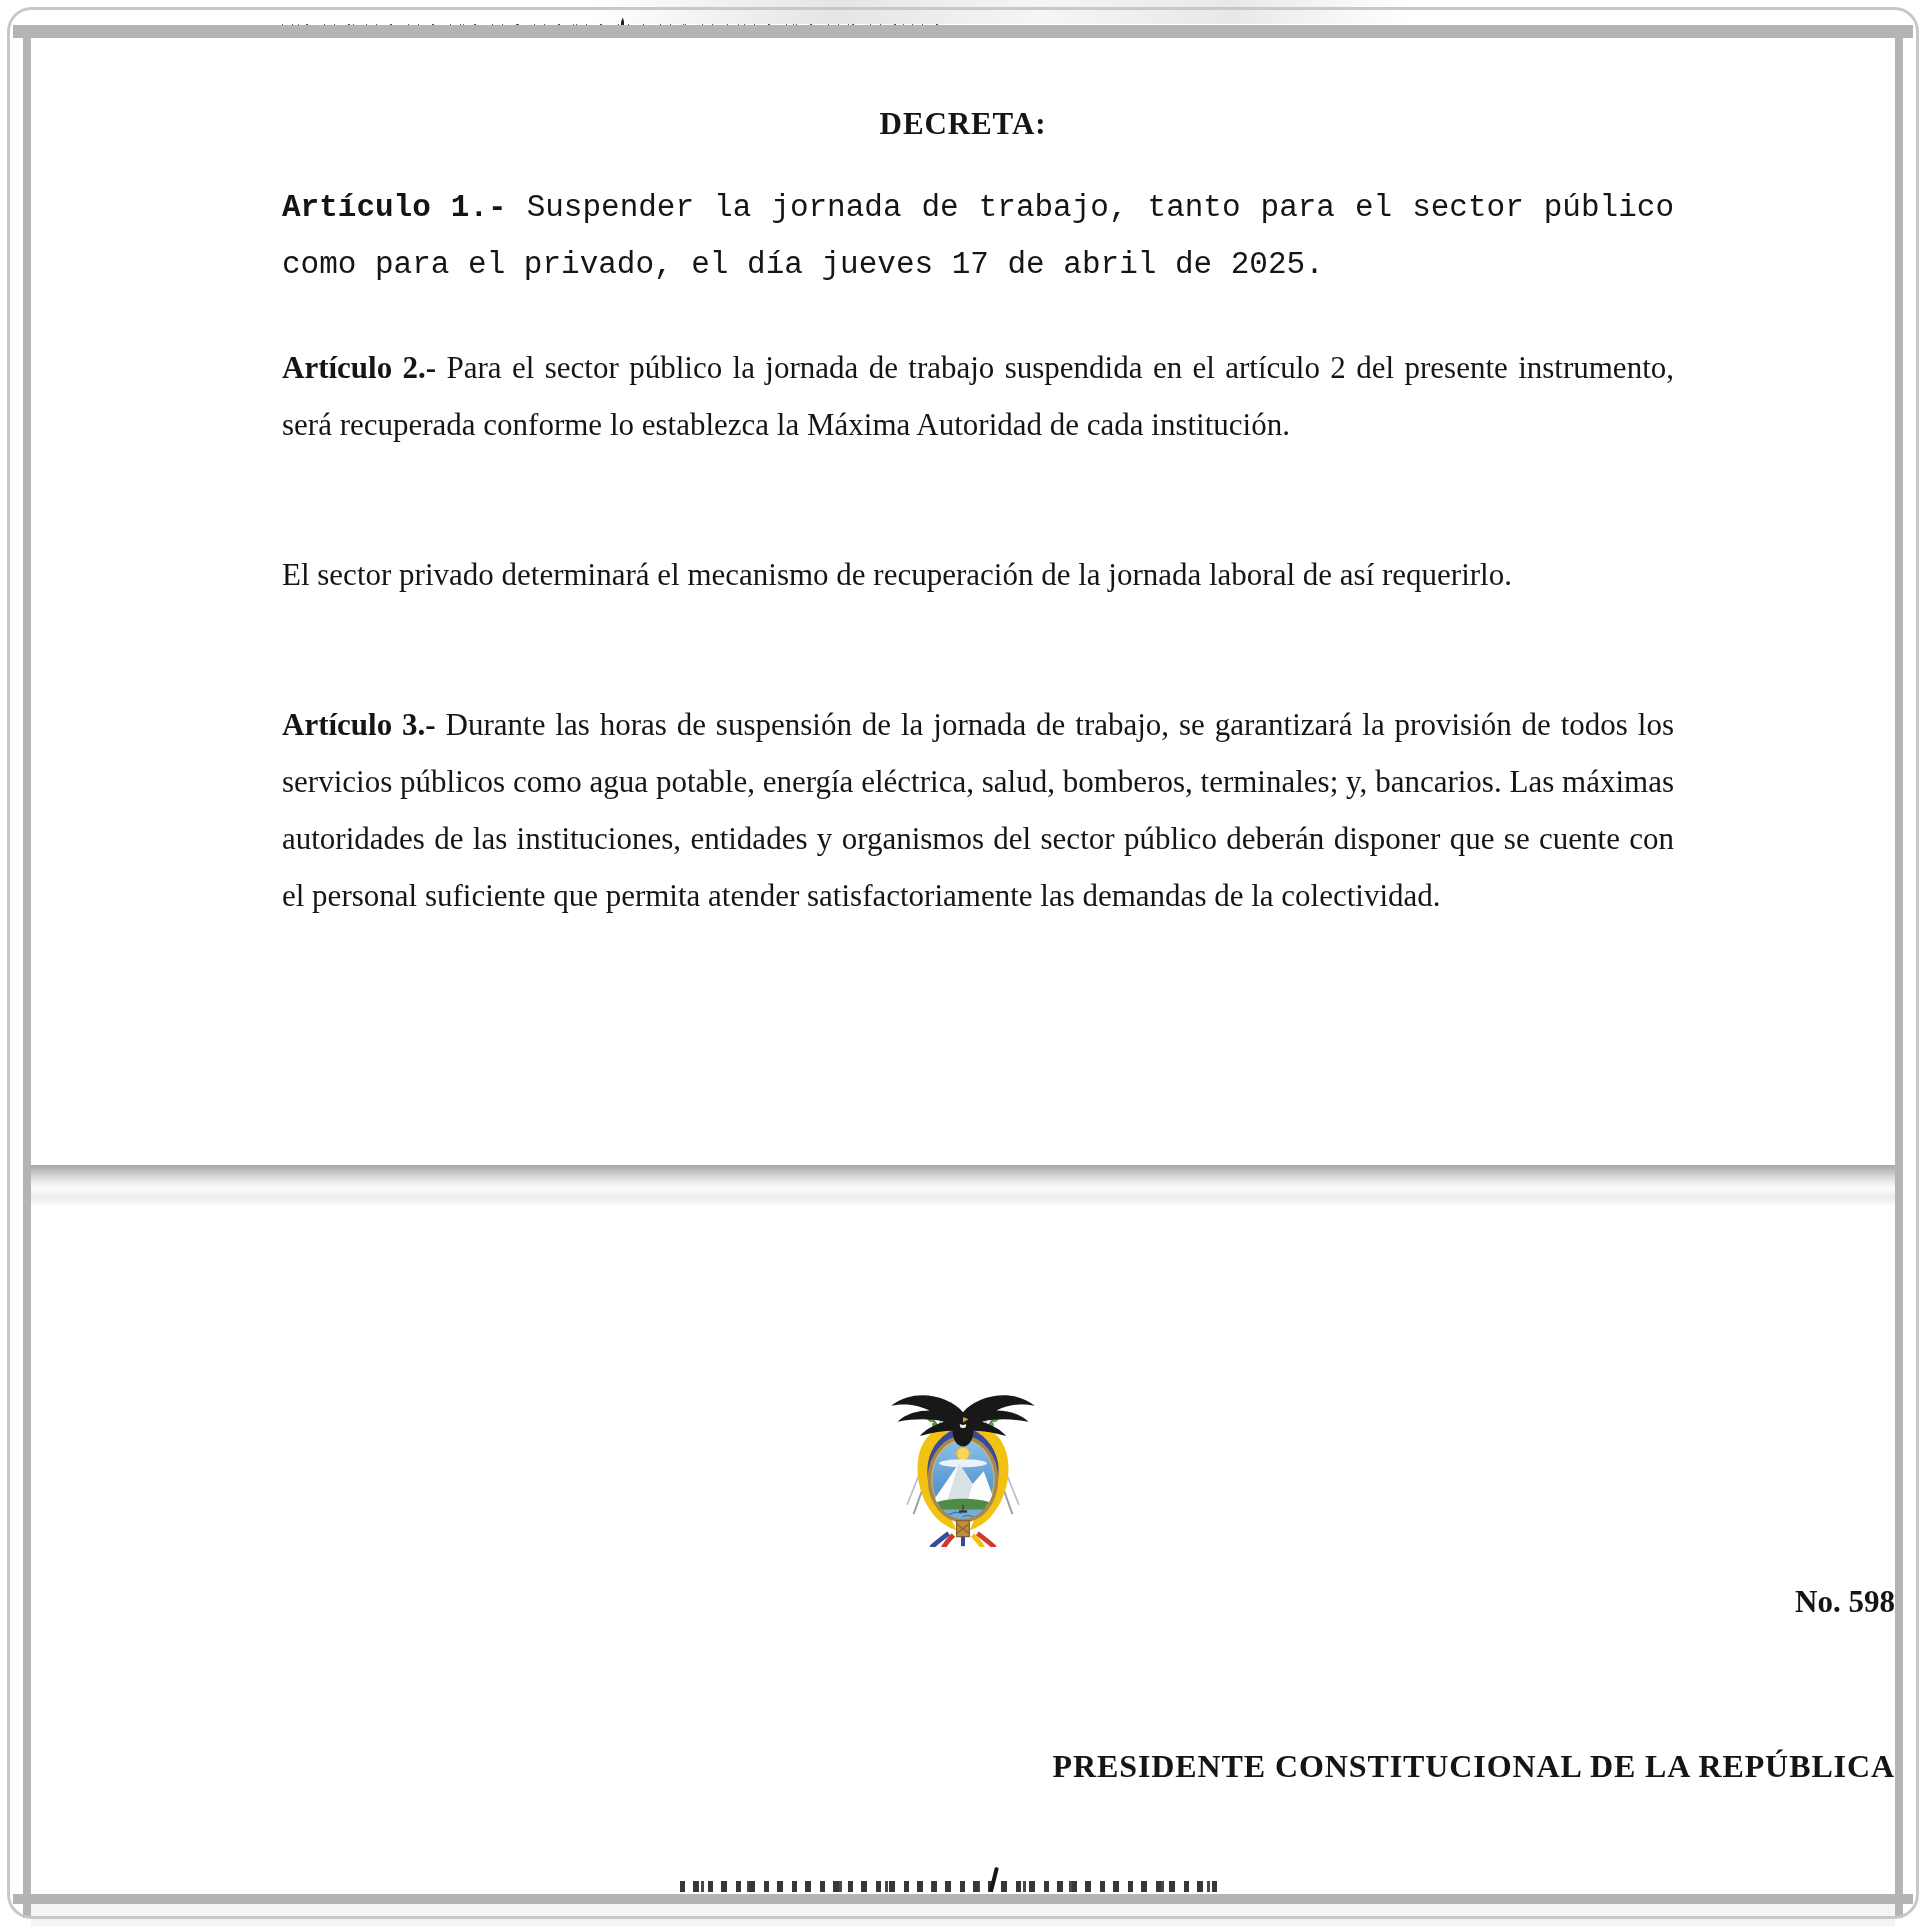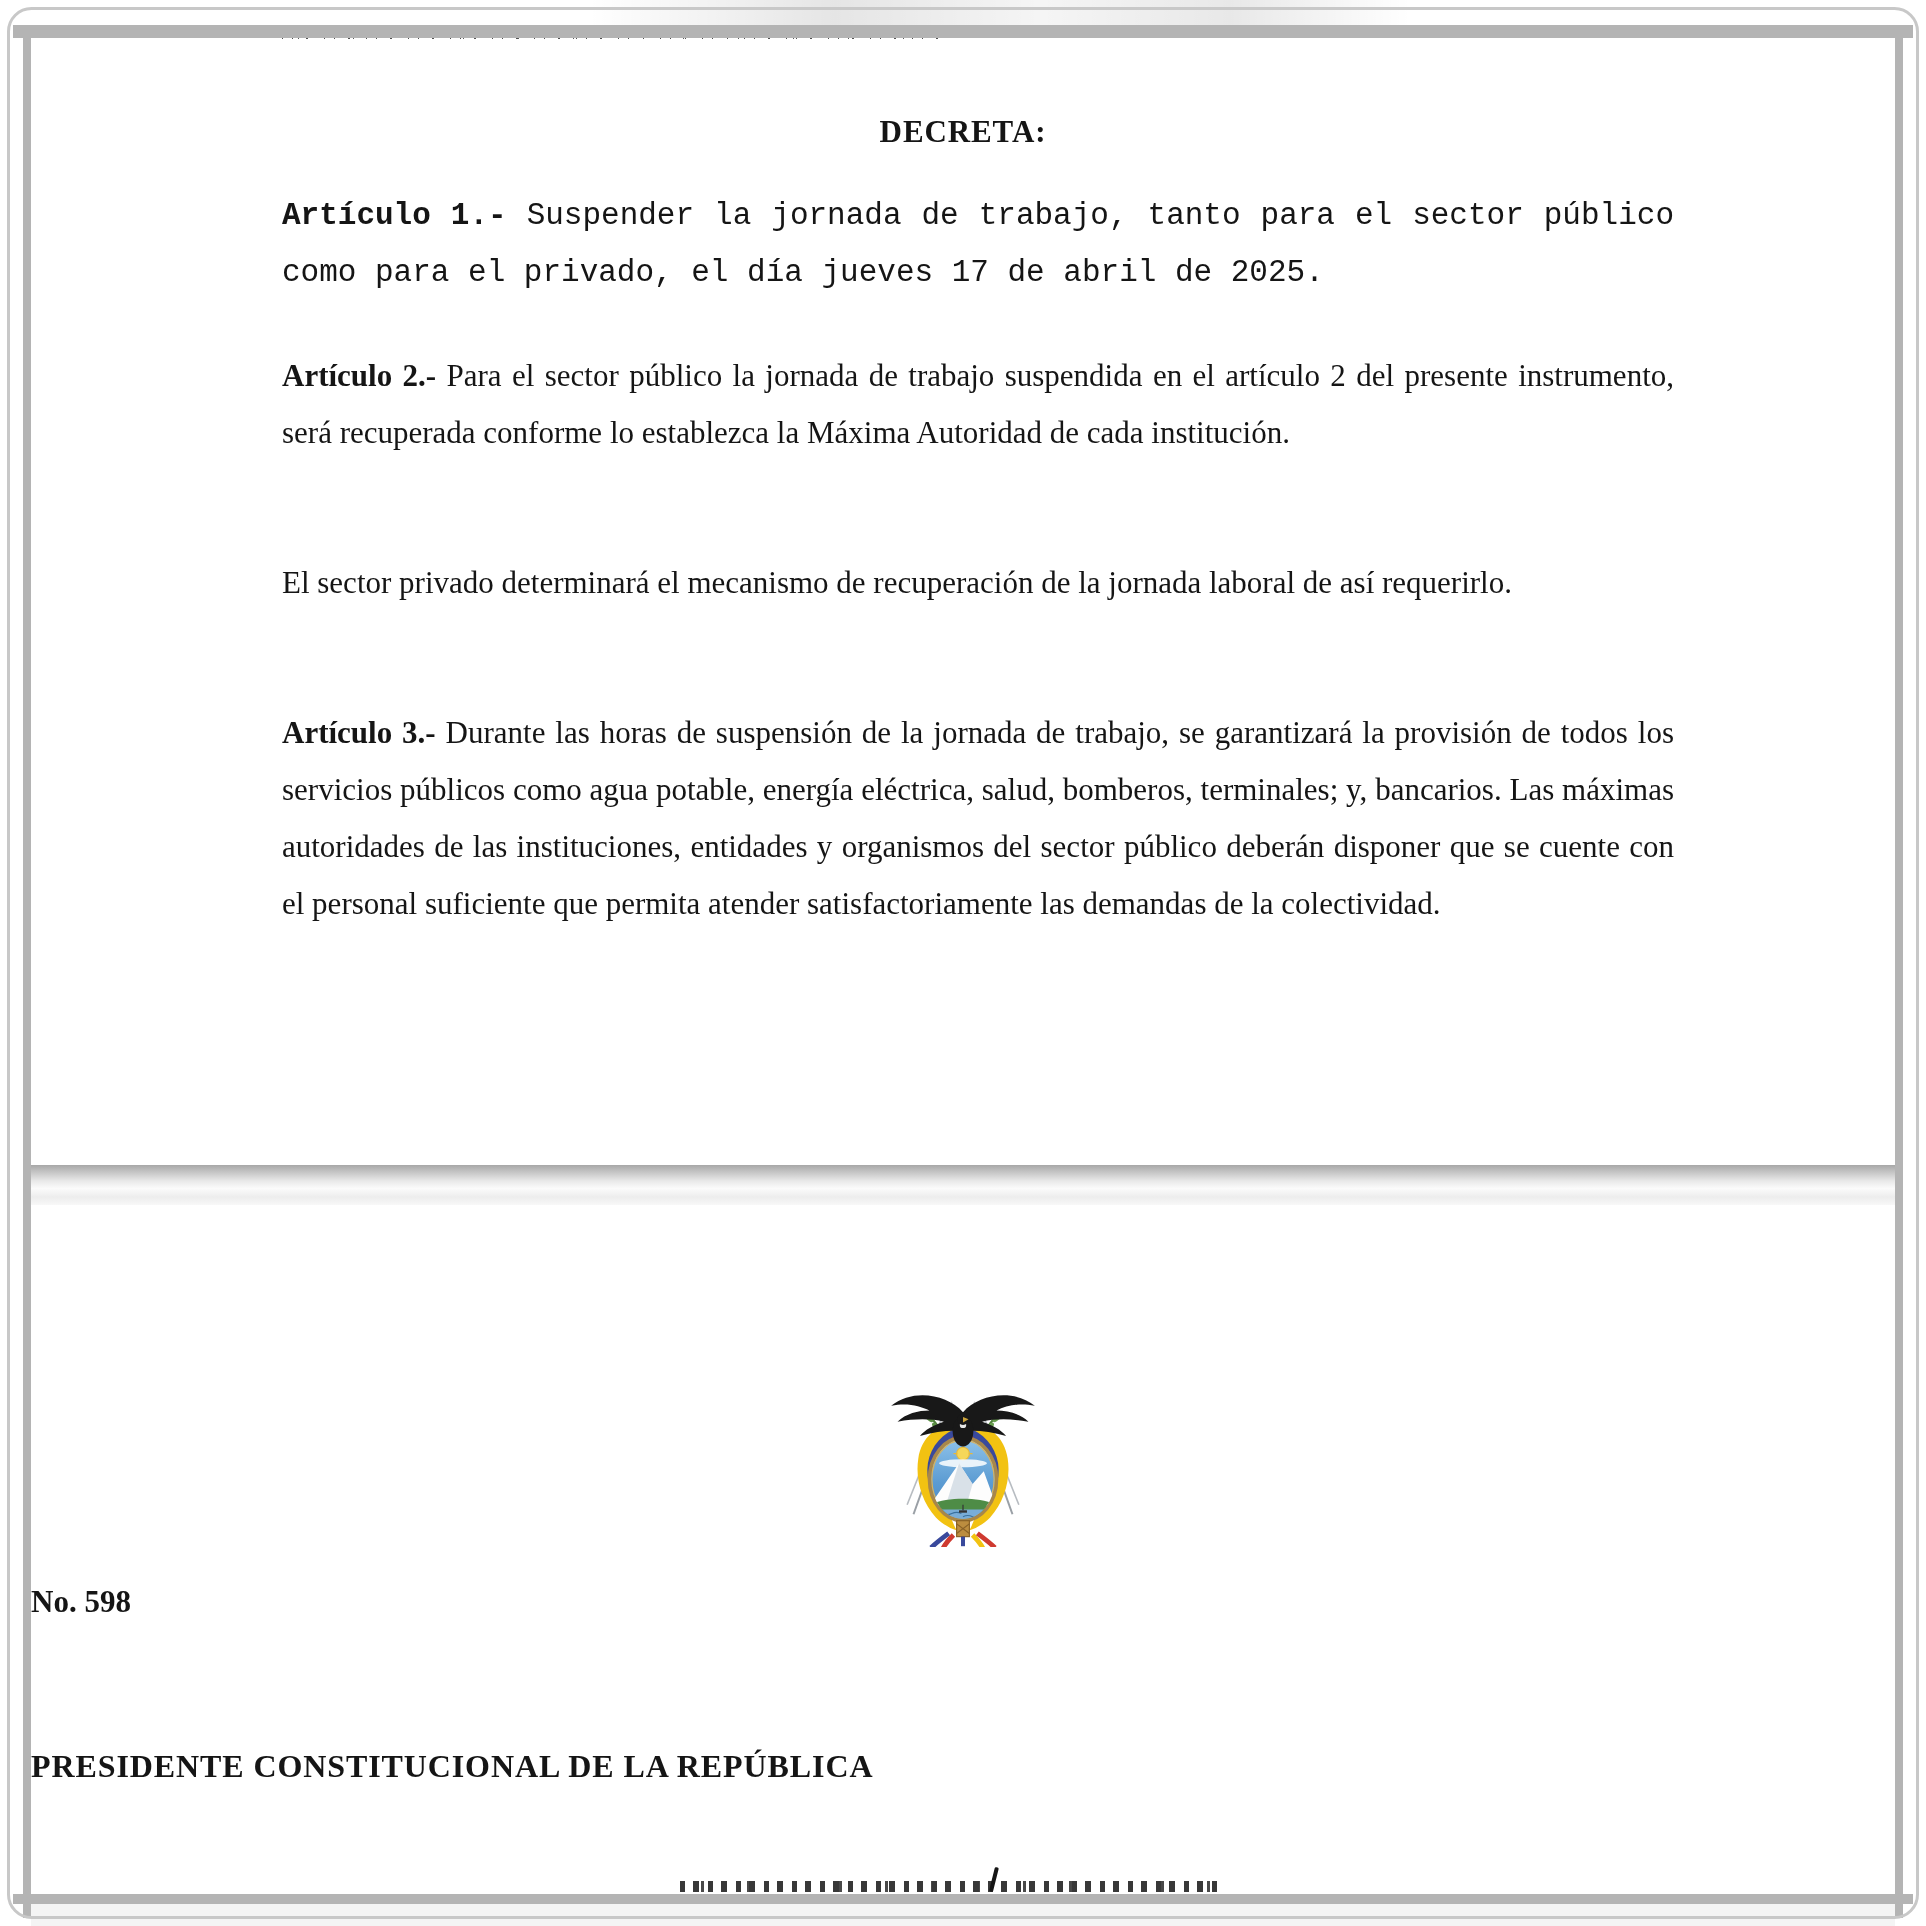--- a/index.html
+++ b/index.html
@@ -17,21 +17,21 @@
   .bottom-bar{position:absolute;left:13px;top:1894px;width:1900px;height:10.3px;background:#b4b4b4;z-index:1;}
   .edge{position:absolute;top:33px;bottom:8.5px;width:8px;background:#b4b4b4;z-index:1;}
   .edge.left{left:23px;}
   .edge.right{right:23px;}
   .top-shade{
     position:absolute;left:588px;top:0;width:823px;height:25.4px;z-index:0;
     background:linear-gradient(90deg,rgba(0,0,0,0) 0%,rgba(0,0,0,.10) 30%,rgba(0,0,0,.04) 55%,rgba(0,0,0,.09) 78%,rgba(0,0,0,0) 100%);
   }
 
   
-  .page1{position:absolute;left:31px;top:32px;width:1864px;height:1127px;background:#ffffff;z-index:0;}
+  .page1{position:absolute;left:31px;top:24px;width:1864px;height:1127px;background:#ffffff;z-index:0;}
   .page-divider{
     position:absolute;left:31px;top:1165px;width:1864px;height:40px;z-index:0;
     background:linear-gradient(180deg,#a7a7a7 0px,#c3c3c3 6.6px,#e9e9e9 16px,#fbfbfb 23.5px,#ededed 32px,#f8f8f8 40px);
   }
   .page2{position:absolute;left:31px;top:1205px;width:1864px;height:689px;background:#ffffff;z-index:0;}
   .below-strip{position:absolute;left:31px;top:1904px;width:1864px;height:21.6px;background:#f4f4f4;z-index:0;}
 
   
   .glyph-tips{
     position:absolute;left:251px;top:0px;width:672px;height:7px;opacity:.82;
@@ -60,21 +60,21 @@
     font-size:31px;line-height:57px;text-align:justify;
   }
   .article:nth-of-type(1){top:155px;font-family:Liberation Mono, monospace;}
   .article:nth-of-type(2){top:315px;}
   .article:nth-of-type(3){top:522px;}
   .article:nth-of-type(4){top:672px;}
   .art-label{font-weight:bold;}
 
   
   .coa{position:absolute;left:852px;top:180px;width:160px;height:162px;}
-  .p2-line{position:absolute;left:0;width:1864px;text-align:left;font-weight:bold;font-size:31px;line-height:1;}
+  .p2-line{position:absolute;left:0;width:1864px;text-align:right;font-weight:bold;font-size:31px;line-height:1;}
   .decree-number{top:381px;}
   .president-name{top:456px;letter-spacing:0.5px;}
   .president-title{top:545px;font-size:32px;letter-spacing:0.9px;}
 </style>
 </head>
 <body>
 
 <div class="canvas">
 
   <div class="top-shade"></div>

